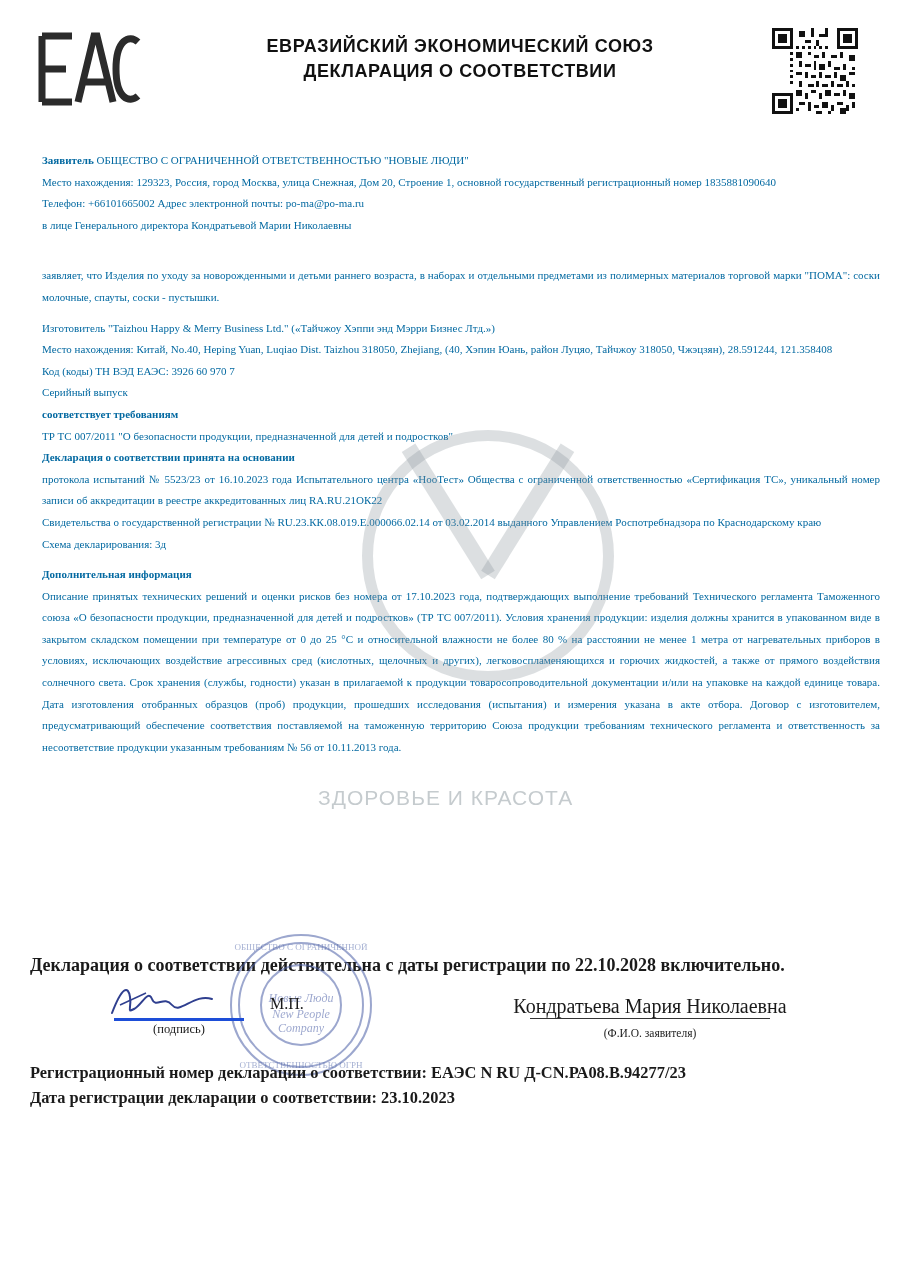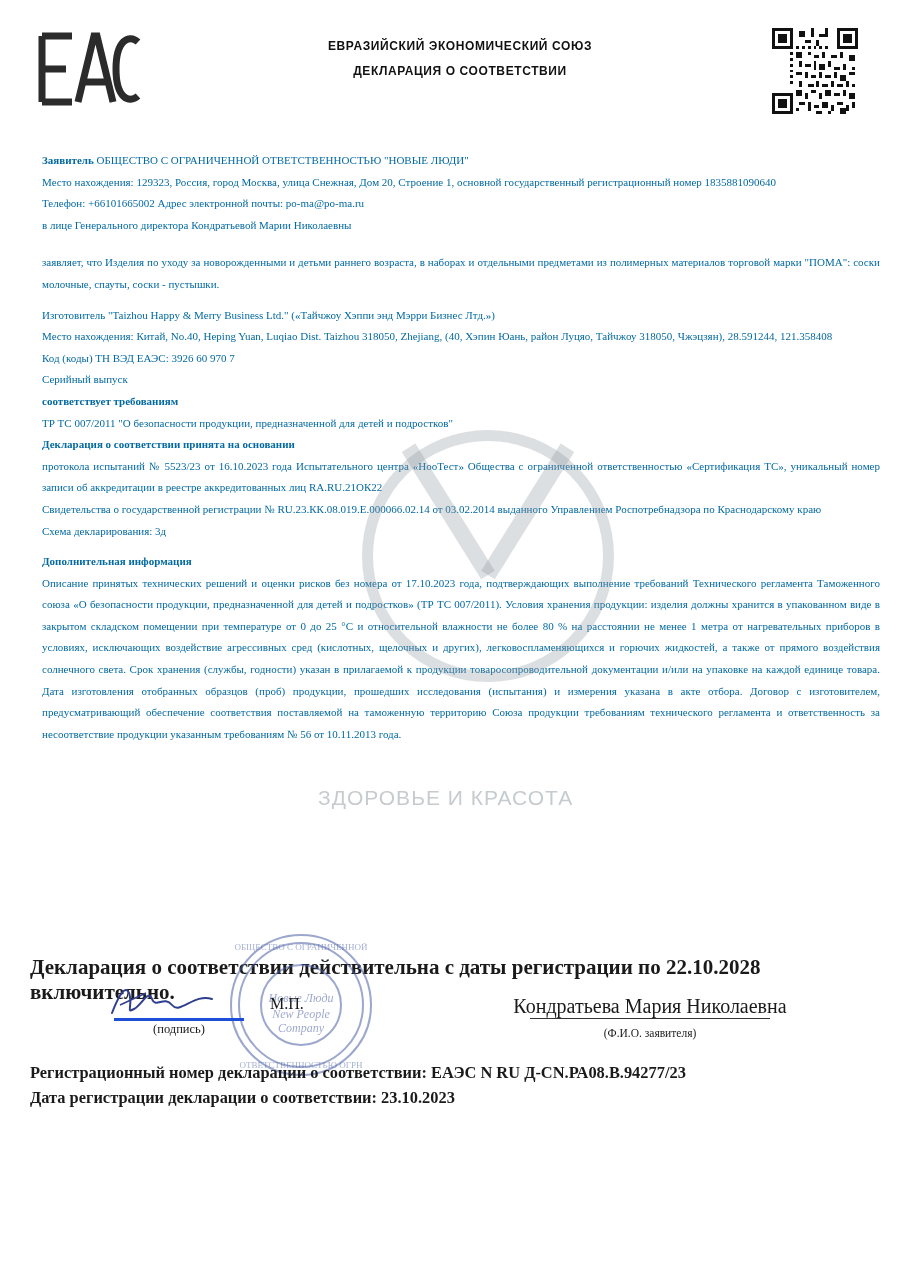--- a/index.html
+++ b/index.html
@@ -35,21 +35,21 @@
   .eac-mark svg { display: block; }
 
   .header-title {
     position: absolute;
     left: 190px;
     top: 10px;
     width: 540px;
     text-align: center;
     font-family: "Liberation Sans", sans-serif;
     font-weight: bold;
-    font-size: 12px;
+    font-size: 18px;
     letter-spacing: 0.6px;
     line-height: 25px;
     color: #111;
   }
 
   .qr {
     position: absolute;
     right: 42px;
     top: 4px;
     width: 86px;
@@ -66,21 +66,21 @@
     font-size: 11px;
     line-height: 21.6px;
     color: #0369a1;
   }
   .para {
     margin: 0 0 0 0;
     text-align: left;
   }
   .para.justify { text-align: justify; }
   .gap-sm { margin-top: 9px; }
-  .gap-md { margin-top: 16px; }
+  .gap-md { margin-top: 29px; }
   b, .b { font-weight: bold; }
 
   
   .wm-circle {
     position: absolute;
     left: 362px;
     top: 430px;
     width: 252px;
     height: 252px;
     border: 11px solid rgba(140,150,155,0.30);
@@ -121,21 +121,21 @@
     pointer-events: none;
     white-space: nowrap;
   }
 
   
   .valid-line {
     position: absolute;
     left: 30px;
     top: 955px;
     width: 838px;
-    font-size: 21px;
+    font-size: 18px;
     font-weight: bold;
   }
 
   .sig-area {
     position: absolute;
     left: 30px;
     top: 985px;
     width: 838px;
     height: 60px;
   }

